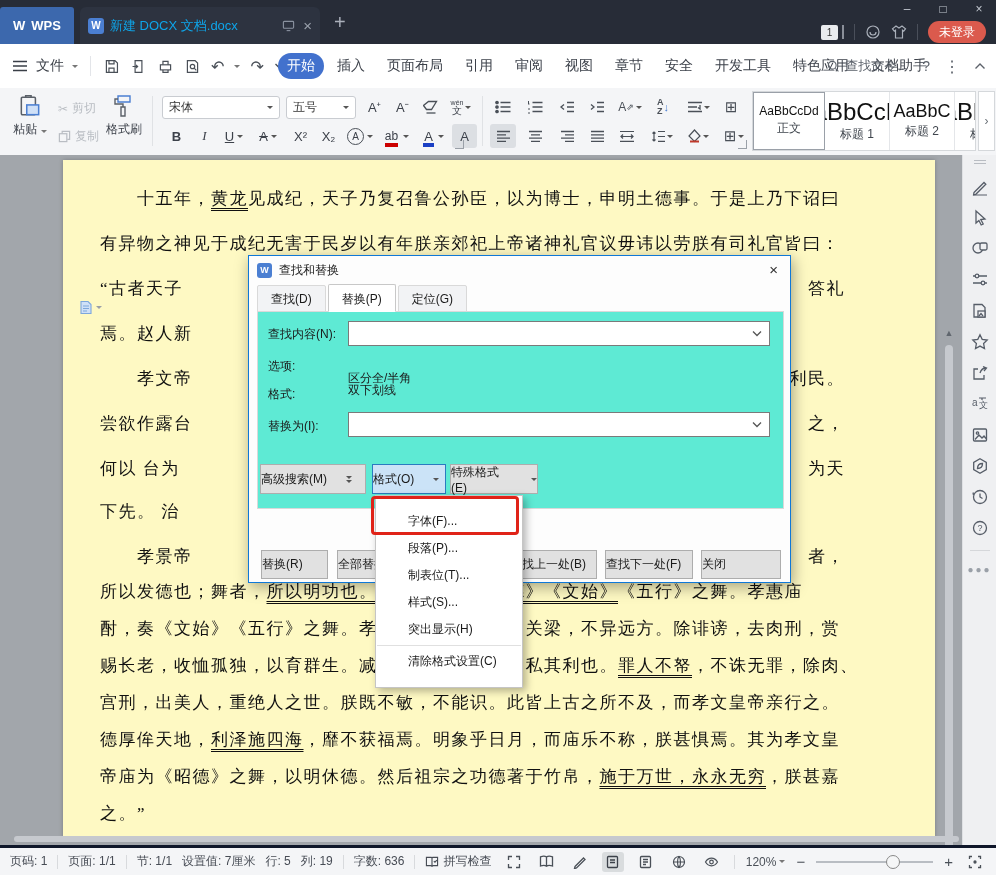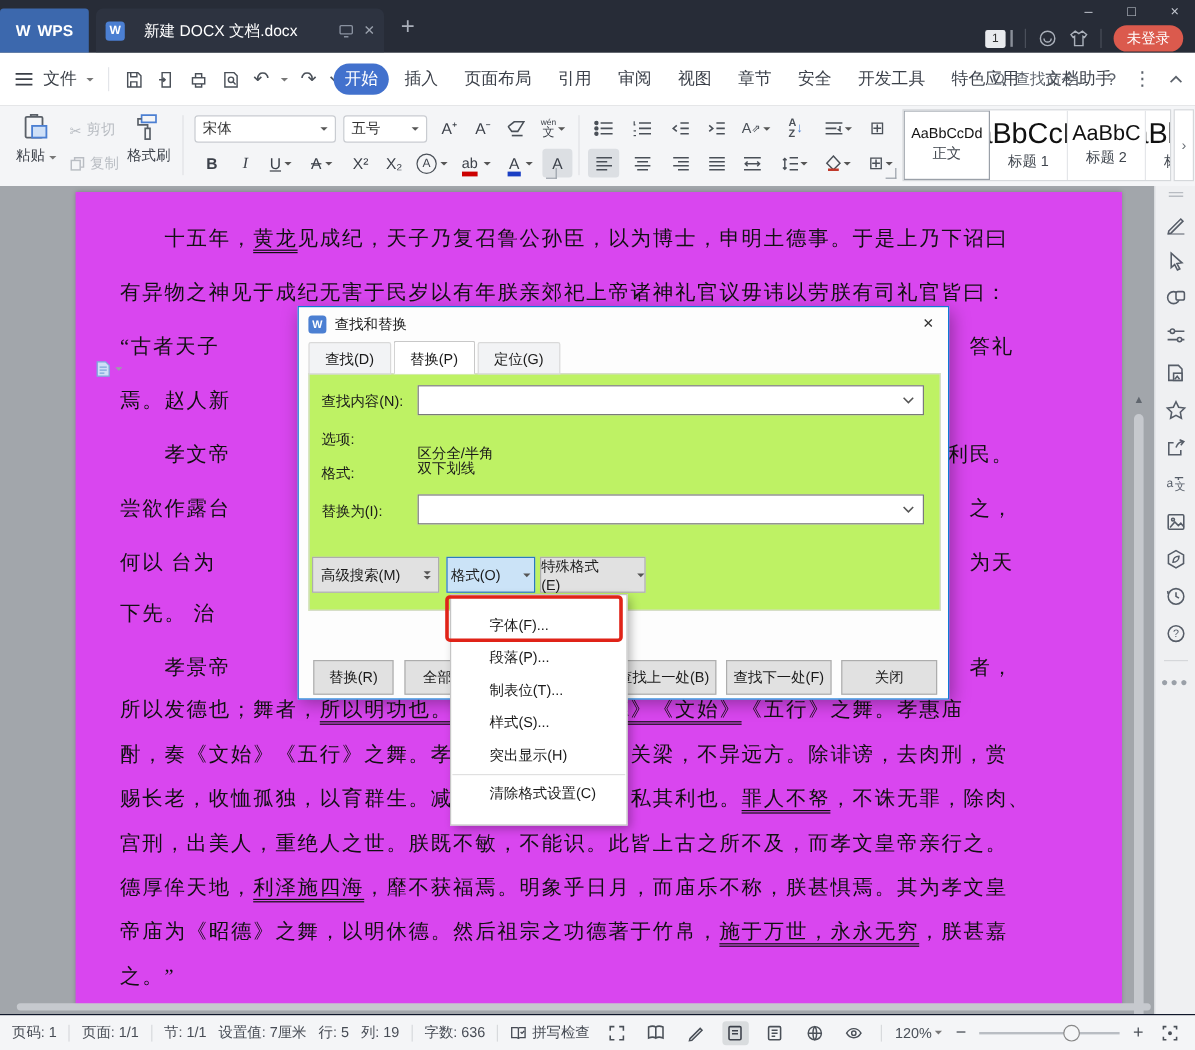--- a/index.html
+++ b/index.html
@@ -8,21 +8,21 @@
        -webkit-font-smoothing:antialiased;}
   svg{display:block;}
 
   
   .titlebar{position:absolute;left:0;top:0;width:996px;height:44px;background:#272c37;}
   .wps-tab{position:absolute;left:0;top:7px;width:74px;height:37px;background:#3c68ad;
            color:#fff;display:flex;align-items:center;justify-content:center;gap:6px;
            font-size:13px;font-weight:bold;border-radius:3px 3px 0 0;}
   .doc-tab{position:absolute;left:80px;top:7px;width:240px;height:37px;background:#2d3340;
            border-radius:6px 6px 0 0;display:flex;align-items:center;padding:0 8px;box-sizing:border-box;}
-  .doc-tab .dtitle{color:#ffffff;font-size:13px;margin-left:16px;flex:1;white-space:nowrap;
+  .doc-tab .dtitle{color:#0ea5e9;font-size:13px;margin-left:6px;flex:1;white-space:nowrap;
            overflow:hidden;}
   .doc-icon{width:16px;height:16px;border-radius:3px;background:#4b7fd2;color:#fff;
            font-size:10px;font-weight:bold;display:flex;align-items:center;justify-content:center;flex:none;}
   .tab-close{color:#9aa1ac;font-size:15px;margin-left:6px;cursor:default;}
   .tab-mon{color:#8a92a0;margin-right:2px;}
   .new-tab{position:absolute;left:334px;top:12px;color:#aab0ba;font-size:20px;line-height:20px;}
   .winbtns{position:absolute;right:10px;top:2px;display:flex;gap:22px;color:#c3c8d0;font-size:12px;}
   .winbtns span{width:14px;text-align:center;}
   .acct{position:absolute;right:10px;top:21px;display:flex;align-items:center;gap:10px;}
   .wm-badge{width:17px;height:15px;background:#e9ebee;color:#333;border-radius:2px;
@@ -76,48 +76,48 @@
   .stylecard.sel{border:1px solid #9aa0a8;width:70px;}
   .sp{white-space:nowrap;color:#111;line-height:1.1;}
   .sp.s0{font-size:12px;} .sp.s1{font-size:24px;} .sp.s2{font-size:18px;} .sp.s3{font-size:24px;}
   .sl{font-size:12px;color:#3f454d;white-space:nowrap;margin-top:1px;}
   .gal-strip{position:absolute;left:978px;top:3px;width:17px;height:60px;background:#fff;
              border:1px solid #d5d8db;box-sizing:border-box;display:flex;align-items:center;
              justify-content:center;color:#6a7077;font-size:12px;}
 
   
   .workspace{position:absolute;left:0;top:155px;width:996px;height:690px;background:#a2a6ab;}
-  .page{position:absolute;left:63px;top:5px;width:872px;height:678px;background:#d946ef;
+  .page{position:absolute;left:63px;top:5px;width:872px;height:678px;background:#fef9c3;
         box-shadow:0 0 4px rgba(0,0,0,.25);}
   .docline{position:absolute;left:37px;width:745px;font-family:"Liberation Serif","DejaVu Serif",serif;
            font-size:17px;letter-spacing:1.5px;color:#111;white-space:pre;line-height:24px;}
   .docline.split{display:flex;justify-content:space-between;}
   .du{text-decoration-line:underline;text-decoration-style:double;text-underline-offset:4px;
       text-decoration-thickness:1px;}
   .margin-ic{position:absolute;left:16px;top:140px;display:flex;align-items:center;gap:3px;}
 
   
   .dialog{position:absolute;left:248px;top:255px;width:543px;height:328px;background:#fdfdfd;
           border:1px solid #0f78d7;box-sizing:border-box;box-shadow:2px 4px 14px rgba(0,0,0,.35);z-index:10;}
   .dlg-title{height:28px;display:flex;align-items:center;padding:0 8px;}
   .dlg-wicon{width:15px;height:15px;border-radius:3px;background:#4b7fd2;color:#fff;font-size:9px;
              font-weight:bold;display:flex;align-items:center;justify-content:center;}
   .dlg-title .t{font-size:12px;color:#1a1a1a;margin-left:7px;}
   .dlg-close{position:absolute;right:12px;top:5px;font-size:15px;color:#333;}
   .dtabs{position:absolute;left:8px;top:29px;height:27px;display:flex;z-index:2;}
   .dtab{font-size:12px;color:#1a1a1a;background:#f2f3f5;border:1px solid #d9d9d9;
         padding:5px 13px;margin-right:2px;border-radius:2px 2px 0 0;}
   .dtab.active{background:#fff;border-color:#c8c8c8;border-bottom-color:#fff;padding-top:6px;margin-top:-1px;}
-  .dframe{position:absolute;left:8px;top:55px;width:525px;height:196px;border:1px solid #d9d9d9;background:#bef264;}
+  .dframe{position:absolute;left:8px;top:55px;width:525px;height:196px;border:1px solid #d9d9d9;background:#5eead4;}
   .dlbl{position:absolute;font-size:12px;color:#1a1a1a;white-space:nowrap;}
   .dval{position:absolute;font-size:12px;color:#1a1a1a;white-space:nowrap;margin-top:12px;}
   .dcombo{position:absolute;left:90px;width:422px;height:25px;border:1px solid #7a7a7a;background:#fff;
           box-sizing:border-box;display:flex;align-items:center;justify-content:flex-end;padding:0 7px;}
   .wbtn{position:absolute;height:30px;background:#e1e1e1;border:1px solid #adadad;box-sizing:border-box;
-        font-size:12px;color:#1a1a1a;display:flex;align-items:center;justify-content:center;gap:19px;}
+        font-size:12px;color:#1a1a1a;display:flex;align-items:center;justify-content:flex-start;gap:19px;}
   .wbtn.blue{background:#cbe3f7;border-color:#2a7bc0;}
   .dbot .wbtn{height:29px;}
   .chev2{display:flex;flex-direction:column;gap:1px;align-items:center;}
 
   
   .cmenu{position:absolute;left:375px;top:495px;width:148px;background:#fff;border:1px solid #c5c5c5;
          box-shadow:3px 3px 8px rgba(0,0,0,.3);z-index:20;box-sizing:border-box;padding:12px 0;}
   .mitem{height:27px;line-height:27px;padding-left:32px;font-size:12px;color:#1a1a1a;white-space:nowrap;}
   .msep{height:1px;background:#e0e0e0;margin:2px 1px;}
   .red-annot{position:absolute;left:371px;top:496px;width:142px;height:33px;border:3px solid #e02318;
@@ -129,21 +129,21 @@
   .vs-handle{position:absolute;left:4px;top:35px;width:8px;height:558px;background:#c6c9ce;border-radius:4px;}
   .hscroll{position:absolute;left:14px;top:681px;width:945px;height:6px;background:#c6c9ce;border-radius:3px;}
   .sidebar{position:absolute;right:0;top:155px;width:34px;height:690px;background:#eff0f2;
            border-left:1px solid #dfe1e4;box-sizing:border-box;display:flex;flex-direction:column;
            align-items:center;padding-top:4px;gap:13px;color:#565d68;}
   .sb-div{width:20px;height:1px;background:#d5d7da;}
   .sb-dots{color:#9aa0a8;font-size:10px;letter-spacing:2px;}
 
   
   .statusbar{position:absolute;left:0;top:845px;width:996px;height:30px;background:#f4f5f7;
-             border-top:1px solid #0f172a;box-sizing:border-box;display:flex;align-items:center;
+             border-top:3px solid #0f172a;box-sizing:border-box;display:flex;align-items:center;
              padding:0 10px;font-size:12px;color:#474c55;gap:10px;}
   .sdiv{width:1px;height:14px;background:#d8dadd;}
   .st-seg{white-space:nowrap;}
   .st-right{margin-left:auto;display:flex;align-items:center;gap:11px;color:#4a5058;}
   .vm{width:22px;height:20px;display:flex;align-items:center;justify-content:center;border-radius:3px;}
   .vm.act{background:#d9dcde;}
   .zoom-track{width:117px;height:2px;background:#b9bdc3;position:relative;}
   .zoom-knob{position:absolute;left:60%;top:-6px;width:12px;height:12px;border-radius:50%;
              background:#f5f6f7;border:1px solid #888;}
   .zplus{font-size:15px;}

